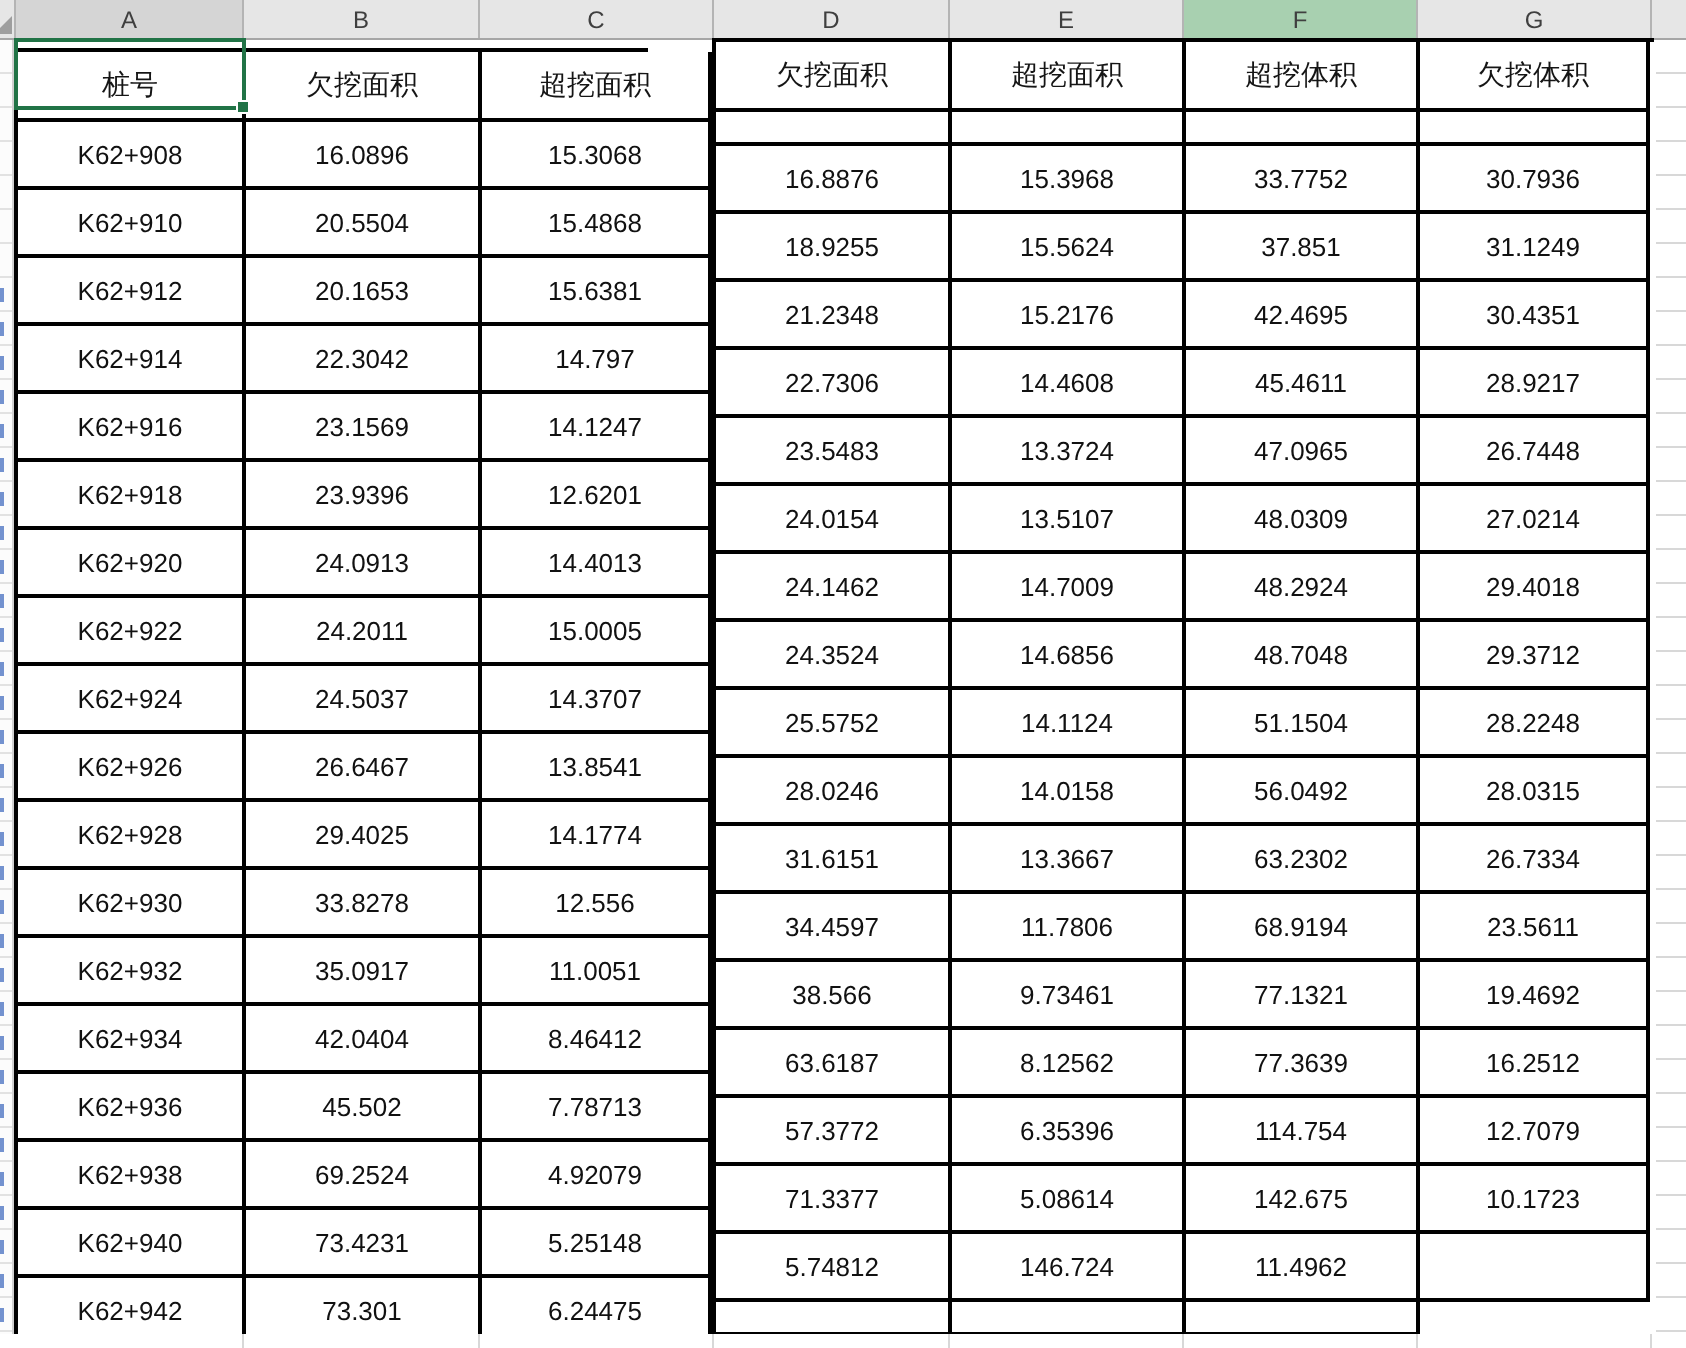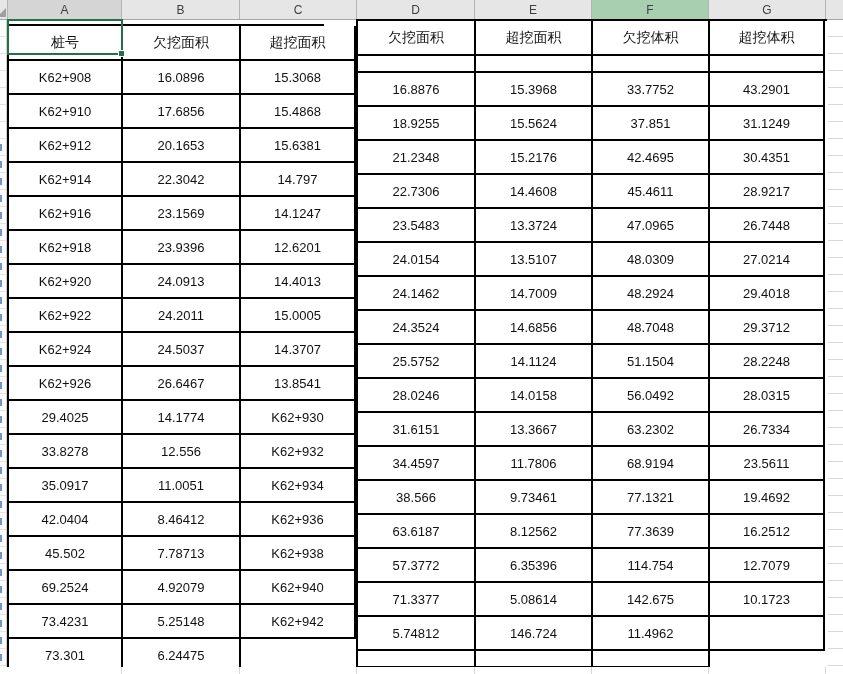--- a/index.html
+++ b/index.html
@@ -115,21 +115,21 @@
 
   <div id="left-table" class="tbl">
     <div class="c h">桩号</div>
     <div class="c h">欠挖面积</div>
     <div class="c h">超挖面积</div>
 
   <div class="c">K62+908</div>
       <div class="c">16.0896</div>
       <div class="c">15.3068</div>
       <div class="c">K62+910</div>
-      <div class="c">17.6856</div>
+      <div class="c">20.5504</div>
       <div class="c">15.4868</div>
       <div class="c">K62+912</div>
       <div class="c">20.1653</div>
       <div class="c">15.6381</div>
       <div class="c">K62+914</div>
       <div class="c">22.3042</div>
       <div class="c">14.797</div>
       <div class="c">K62+916</div>
       <div class="c">23.1569</div>
       <div class="c">14.1247</div>
@@ -141,20 +141,21 @@
       <div class="c">14.4013</div>
       <div class="c">K62+922</div>
       <div class="c">24.2011</div>
       <div class="c">15.0005</div>
       <div class="c">K62+924</div>
       <div class="c">24.5037</div>
       <div class="c">14.3707</div>
       <div class="c">K62+926</div>
       <div class="c">26.6467</div>
       <div class="c">13.8541</div>
+      <div class="c">K62+928</div>
       <div class="c">29.4025</div>
       <div class="c">14.1774</div>
       <div class="c">K62+930</div>
       <div class="c">33.8278</div>
       <div class="c">12.556</div>
       <div class="c">K62+932</div>
       <div class="c">35.0917</div>
       <div class="c">11.0051</div>
       <div class="c">K62+934</div>
       <div class="c">42.0404</div>
@@ -169,31 +170,31 @@
       <div class="c">73.4231</div>
       <div class="c">5.25148</div>
       <div class="c">K62+942</div>
       <div class="c">73.301</div>
       <div class="c">6.24475</div>
     </div>
 
   <div id="right-table" class="tbl">
     <div class="c h">欠挖面积</div>
     <div class="c h">超挖面积</div>
+    <div class="c h">超挖体积</div>
     <div class="c h">欠挖体积</div>
-    <div class="c h">超挖体积</div>
     <div class="c"></div>
     <div class="c"></div>
     <div class="c"></div>
     <div class="c"></div>
 
   <div class="c">16.8876</div>
       <div class="c">15.3968</div>
       <div class="c">33.7752</div>
-      <div class="c">43.2901</div>
+      <div class="c">30.7936</div>
       <div class="c">18.9255</div>
       <div class="c">15.5624</div>
       <div class="c">37.851</div>
       <div class="c">31.1249</div>
       <div class="c">21.2348</div>
       <div class="c">15.2176</div>
       <div class="c">42.4695</div>
       <div class="c">30.4351</div>
       <div class="c">22.7306</div>
       <div class="c">14.4608</div>

